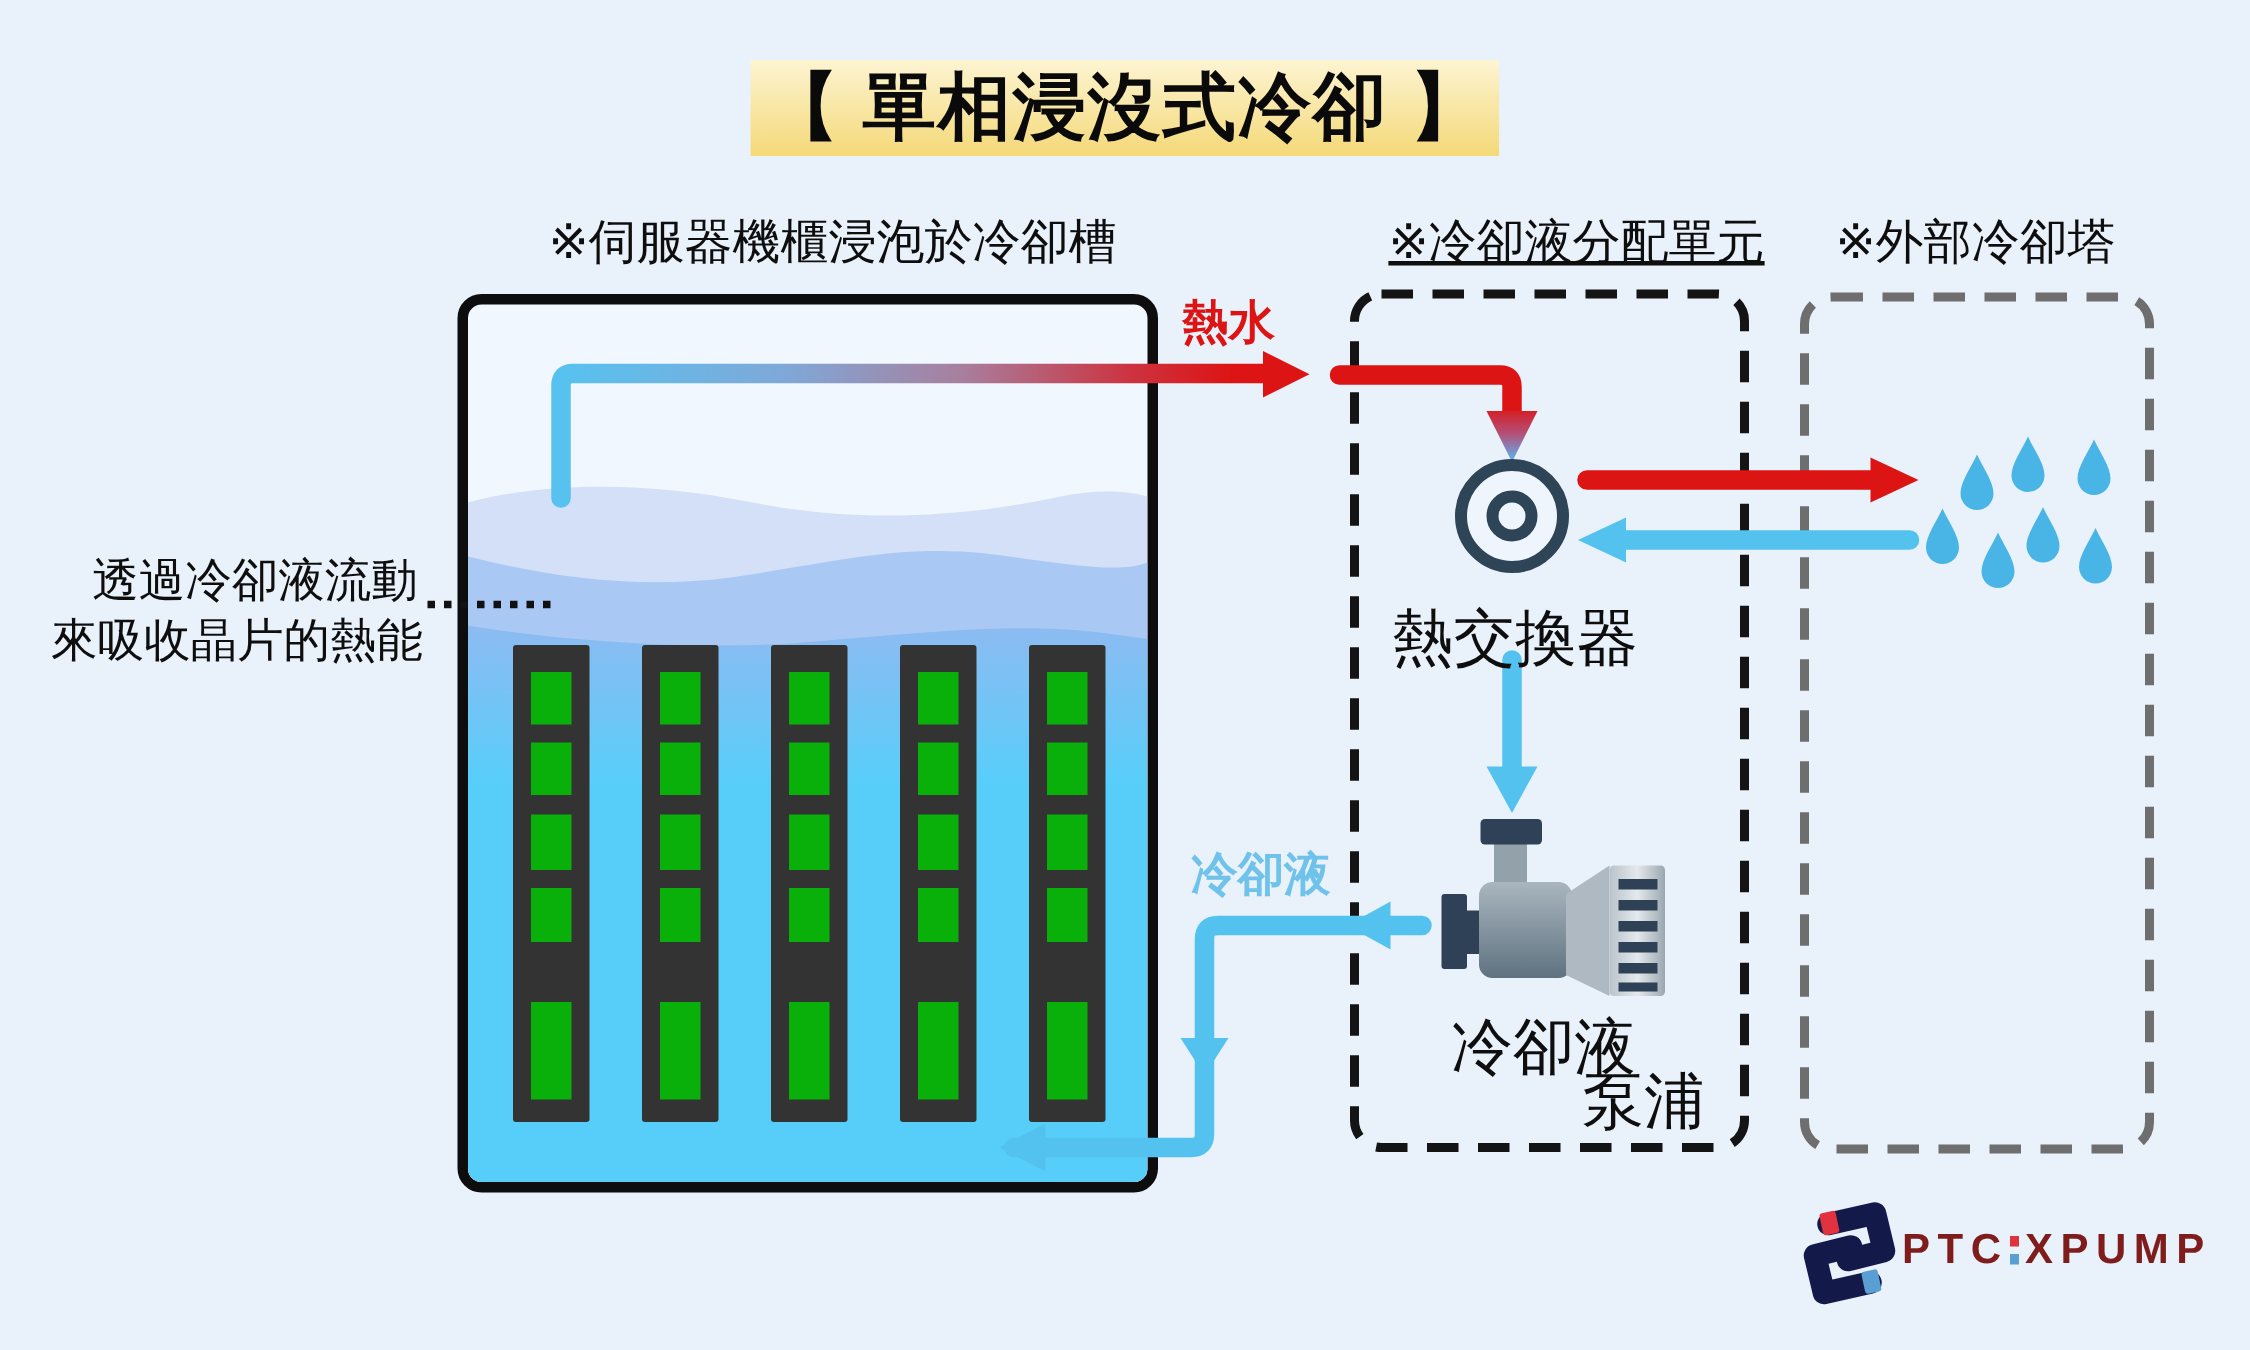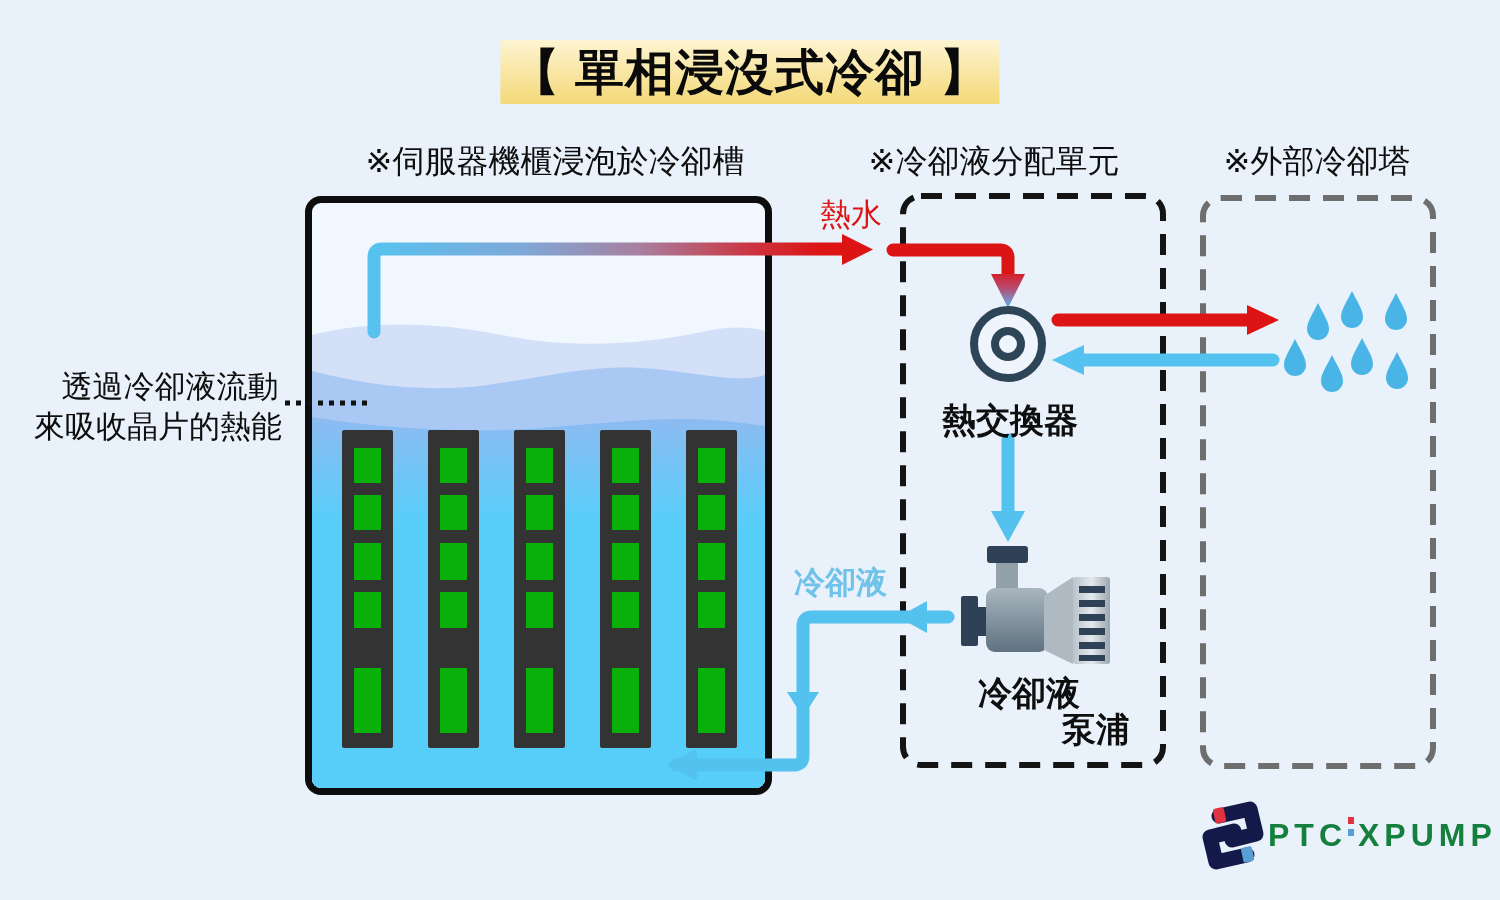--- a/index.html
+++ b/index.html
@@ -20,42 +20,42 @@
     white-space:nowrap;
   }
 
   
   .seclabel{font-size:32px;font-weight:500;color:#0e0e0e;top:140px;}
 
   
   .annot{font-size:31px;color:#0e0e0e;}
 
   
-  .hotlabel{left:788px;top:194px;font-size:31px;font-weight:400;color:#dd1414;white-space:nowrap;margin-left:32px;}
+  .hotlabel{left:788px;top:194px;font-size:31px;font-weight:700;color:#dd1414;white-space:nowrap;}
   .coldlabel{left:794px;top:562px;font-size:31px;font-weight:700;color:#6fc2ea;white-space:nowrap;}
 
   
-  .complabel{font-size:34px;color:#0e0e0e;font-weight:bold;}
+  .complabel{font-size:41px;color:#0e0e0e;}
 
   
   .tank{
     left:305px;top:196px;width:453px;height:585px;
     border:7px solid #0d0d0d;border-radius:16px;
     background:#f1f7fe;overflow:hidden;
   }
   .tank-inner{position:absolute;inset:0;}
   .rack{position:absolute;background:#333333;border-radius:2px;}
   .chip{position:absolute;background:#0ab00a;}
 
   .overlay{left:0;top:0;pointer-events:none;}
 
   
   .logo-text{
-    left:1268px;top:817px;display:flex;align-items:flex-start;
-    font-size:32px;font-weight:800;letter-spacing:5px;color:#15803d;
+    left:1268px;top:817px;display:flex;align-items:center;
+    font-size:28px;font-weight:800;letter-spacing:5px;color:#7f1d1d;
   }
   .logo-colon{display:inline-flex;flex-direction:column;gap:5px;margin:0 4px 0 1px;}
   .logo-colon i{display:block;width:6px;height:7px;}
   .logo-colon .r{background:#e0333f;}
   .logo-colon .b{background:#5a9fd4;}
 </style>
 </head>
 <body>
 
 <div class="abs tank">
@@ -205,21 +205,21 @@
     <path d="M22,17 L53,10 L59,35 L35,41" fill="none" stroke="#131a4a" stroke-width="15" stroke-linecap="round" stroke-linejoin="round"></path>
     <rect x="17" y="9" width="11" height="15" rx="2" fill="#e0333f" transform="rotate(-12 22 16)"></rect>
     <path d="M50,56 L19,63 L13,38 L37,32" fill="none" stroke="#131a4a" stroke-width="15" stroke-linecap="round" stroke-linejoin="round"></path>
     <rect x="45" y="48" width="11" height="15" rx="2" fill="#5a9fd4" transform="rotate(-12 50 55)"></rect>
   </g>
 </svg>
 
 <div class="abs ctr title">【 單相浸沒式冷卻 】</div>
 
 <div class="abs ctr seclabel" style="left:555px;">※伺服器機櫃浸泡於冷卻槽</div>
-<div class="abs ctr seclabel" style="left:994px;">※冷卻液分配單元</div>
+<div class="abs ctr seclabel" style="left:1051px;text-decoration:underline;">※冷卻液分配單元</div>
 <div class="abs ctr seclabel" style="left:1317px;">※外部冷卻塔</div>
 
 <div class="abs ctr annot" style="left:158px;top:366px;margin-left:12px;">透過冷卻液流動</div>
 <div class="abs ctr annot" style="left:158px;top:406px;text-align:right;">來吸收晶片的熱能</div>
 
 <div class="abs hotlabel">熱水</div>
 <div class="abs coldlabel">冷卻液</div>
 
 <div class="abs ctr complabel" style="left:1010px;top:398px;">熱交換器</div>
 <div class="abs ctr complabel" style="left:1029px;top:671px;">冷卻液</div>

